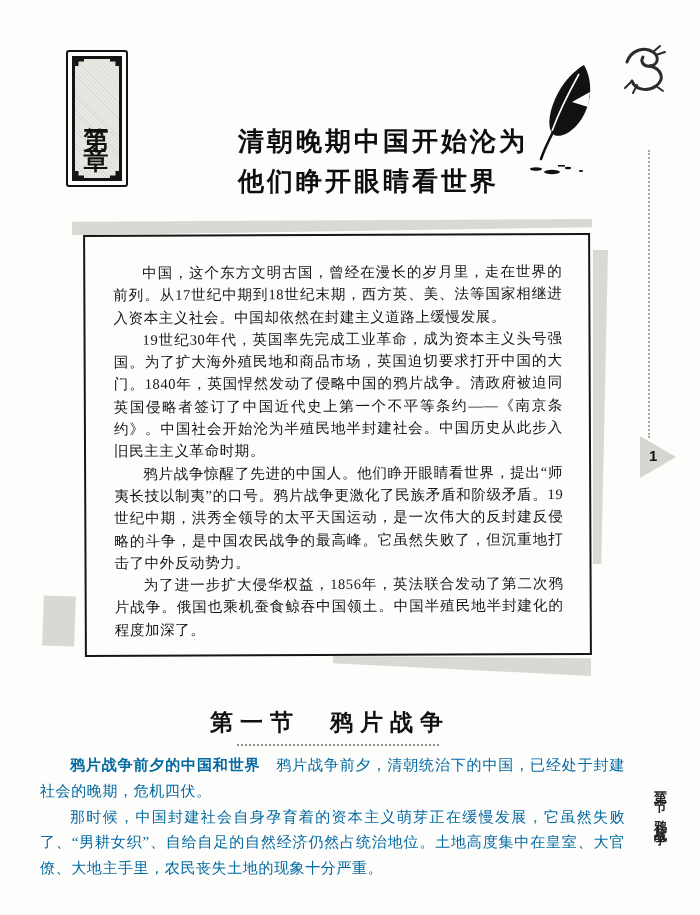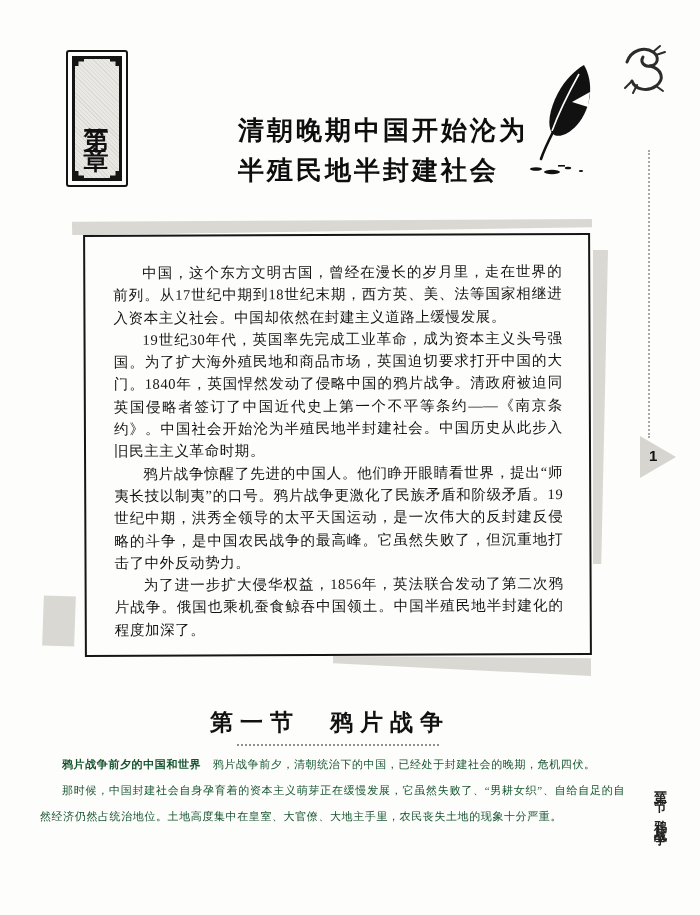--- a/index.html
+++ b/index.html
@@ -33,21 +33,21 @@
     padding-top:6px;
   }
   .corner { position:absolute; width:10px; height:8px; background:#141414; }
   .corner.tl { left:-1px; top:-1px; clip-path:polygon(0 0,100% 0,100% 45%,45% 45%,45% 100%,0 100%); }
   .corner.tr { right:-1px; top:-1px; clip-path:polygon(0 0,100% 0,100% 100%,55% 100%,55% 45%,0 45%); }
   .corner.bl { left:-1px; bottom:-1px; clip-path:polygon(0 0,45% 0,45% 55%,100% 55%,100% 100%,0 100%); }
   .corner.br { right:-1px; bottom:-1px; clip-path:polygon(55% 0,100% 0,100% 100%,0 100%,0 55%,55% 55%); }
 
   
   .chapter-title {
-    position:absolute; left:238px; top:110px; width:310px;
+    position:absolute; left:238px; top:121px; width:310px;
     font-family:"Liberation Sans", sans-serif;
     font-weight:700; font-size:26px; line-height:40px; letter-spacing:3px; color:#0e0e0e;
   }
 
   
   .quill { position:absolute; left:527px; top:62px; width:74px; height:122px; }
   .dragon { position:absolute; left:619px; top:44px; width:50px; height:54px; }
   .dotted-rule {
     position:absolute; left:648px; top:150px; height:288px; width:0;
     border-left:2px dotted #a8a8a4;
@@ -99,22 +99,22 @@
     position:absolute; left:0; top:707px; width:660px; text-align:center;
     font-family:"Liberation Sans", sans-serif;
     font-weight:700; font-size:23px; letter-spacing:7px; color:#111;
   }
   .heading-rule {
     position:absolute; left:237px; top:744px; width:202px; height:0;
     border-top:2px dotted #8f8f8b;
   }
   .body-text { position:absolute; left:40px; top:752px; width:585px; }
   .body-text p {
-    font-size:11px; line-height:25.8px; letter-spacing:0.6px;
-    text-align:justify; text-indent:2em; color:#14532d;
+    font-size:15px; line-height:25.8px; letter-spacing:0.6px;
+    text-align:justify; text-indent:2em; color:#0369a1;
   }
   .body-text b { font-family:"Liberation Sans", sans-serif; font-weight:700; }
 
   .margin-text {
     position:absolute; left:651px; top:781px; height:134px;
     writing-mode:vertical-rl; text-orientation:upright;
     font-size:13px; font-weight:700; letter-spacing:4px; color:#222;
   }
 </style>
 </head>
@@ -125,21 +125,21 @@
     <span class="corner tl"></span>
     <span class="corner tr"></span>
     <span class="corner bl"></span>
     <span class="corner br"></span>
     <span class="plate-label">第一章</span>
   </div>
 </div>
 
 <div class="chapter-title">
   <div>清朝晚期中国开始沦为</div>
-  <div>半殖民地半封建社会</div>
+  <div>他们睁开眼睛看世界</div>
 </div>
 
 <svg class="quill" viewBox="0 0 74 122" aria-hidden="true">
   <path d="M57 3 C67 20 65 46 50 63 C41 73 30 77 25 71 C20 64 22 48 31 31 C38 18 48 8 57 3 Z" fill="#111"></path>
   <path d="M63 30 L45 40 L61 45 Z" fill="#fdfdfc"></path>
   <path d="M52 12 C42 30 32 50 25 69" stroke="#fdfdfc" stroke-width="1.6" fill="none"></path>
   <path d="M26 70 C21 80 17 88 14 97" stroke="#111" stroke-width="2.6" fill="none" stroke-linecap="round"></path>
   <ellipse cx="9" cy="107" rx="6" ry="1.8" fill="#111"></ellipse>
   <ellipse cx="25" cy="110" rx="8" ry="2.2" fill="#111"></ellipse>
   <ellipse cx="41" cy="106" rx="3.2" ry="1.3" fill="#111"></ellipse>

